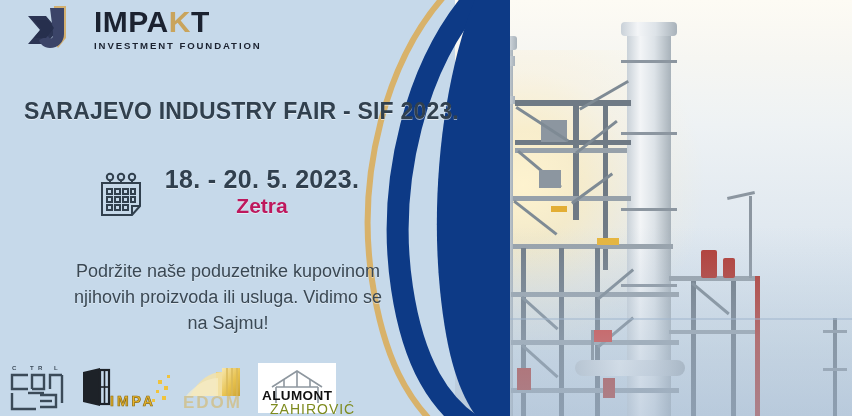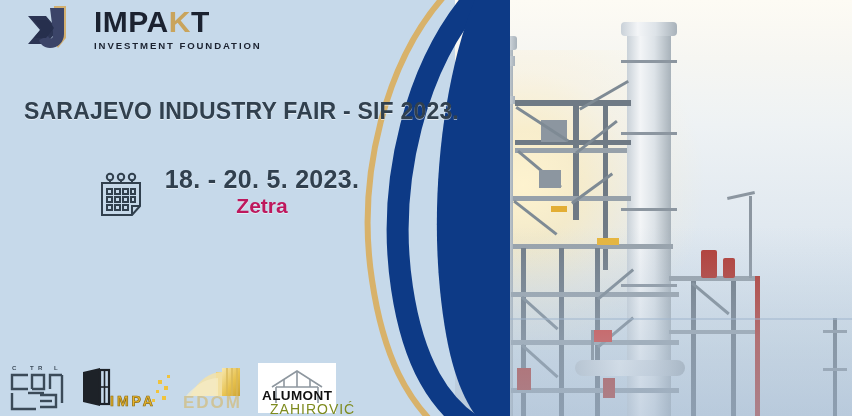--- a/index.html
+++ b/index.html
@@ -269,20 +269,25 @@
         <rect x="16" y="33" width="5" height="5"></rect>
         <rect x="24" y="33" width="5" height="5"></rect>
       </g>
     </svg>
     <div class="date-text">
       <div class="date-main">18. - 20. 5. 2023.</div>
       <div class="date-venue">Zetra</div>
     </div>
   </div>
 
+  <div class="body-copy">
+    <div>Podržite naše poduzetnike kupovinom</div>
+    <div>njihovih proizvoda ili usluga. Vidimo se</div>
+    <div>na Sajmu!</div>
+  </div>
 
   <div class="sponsors">
 
     <div class="sp sp-ctrl">
       <svg viewBox="0 0 62 54" width="62" height="54">
         <g font-family="Liberation Sans, sans-serif" font-size="6" fill="#3b4a58" font-weight="bold">
           <text x="6" y="8">C</text>
           <text x="24" y="8">T</text>
           <text x="32" y="8">R</text>
           <text x="48" y="8">L</text>

